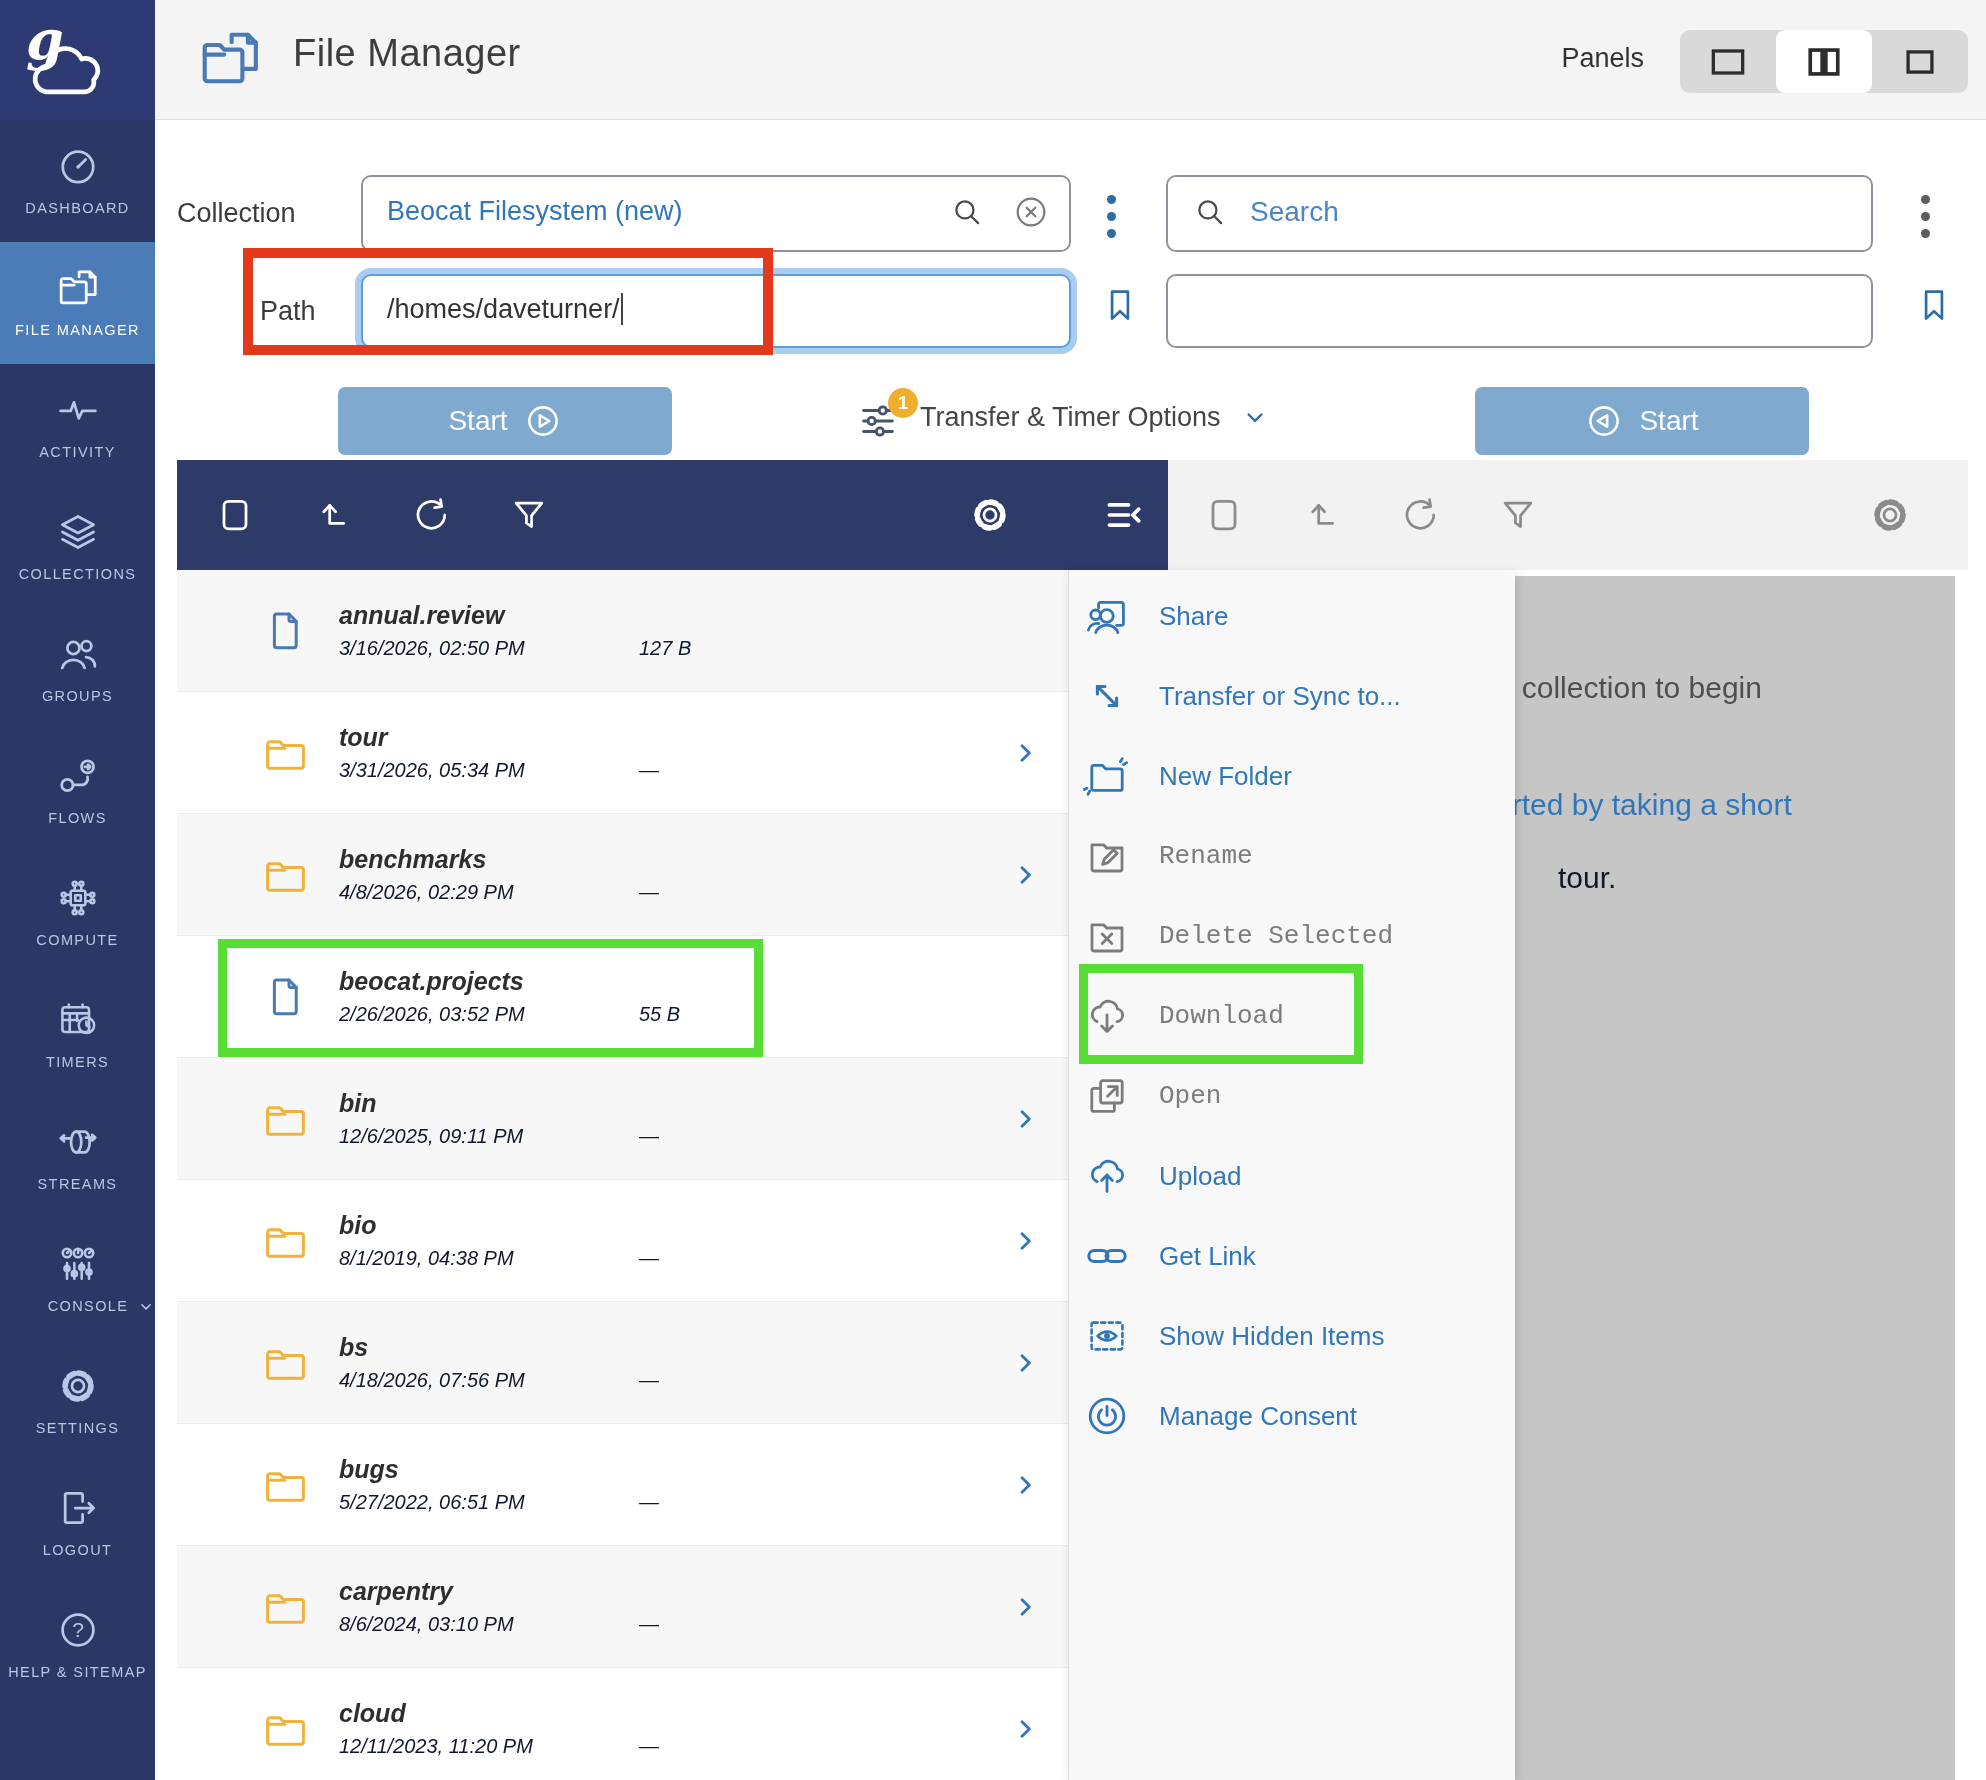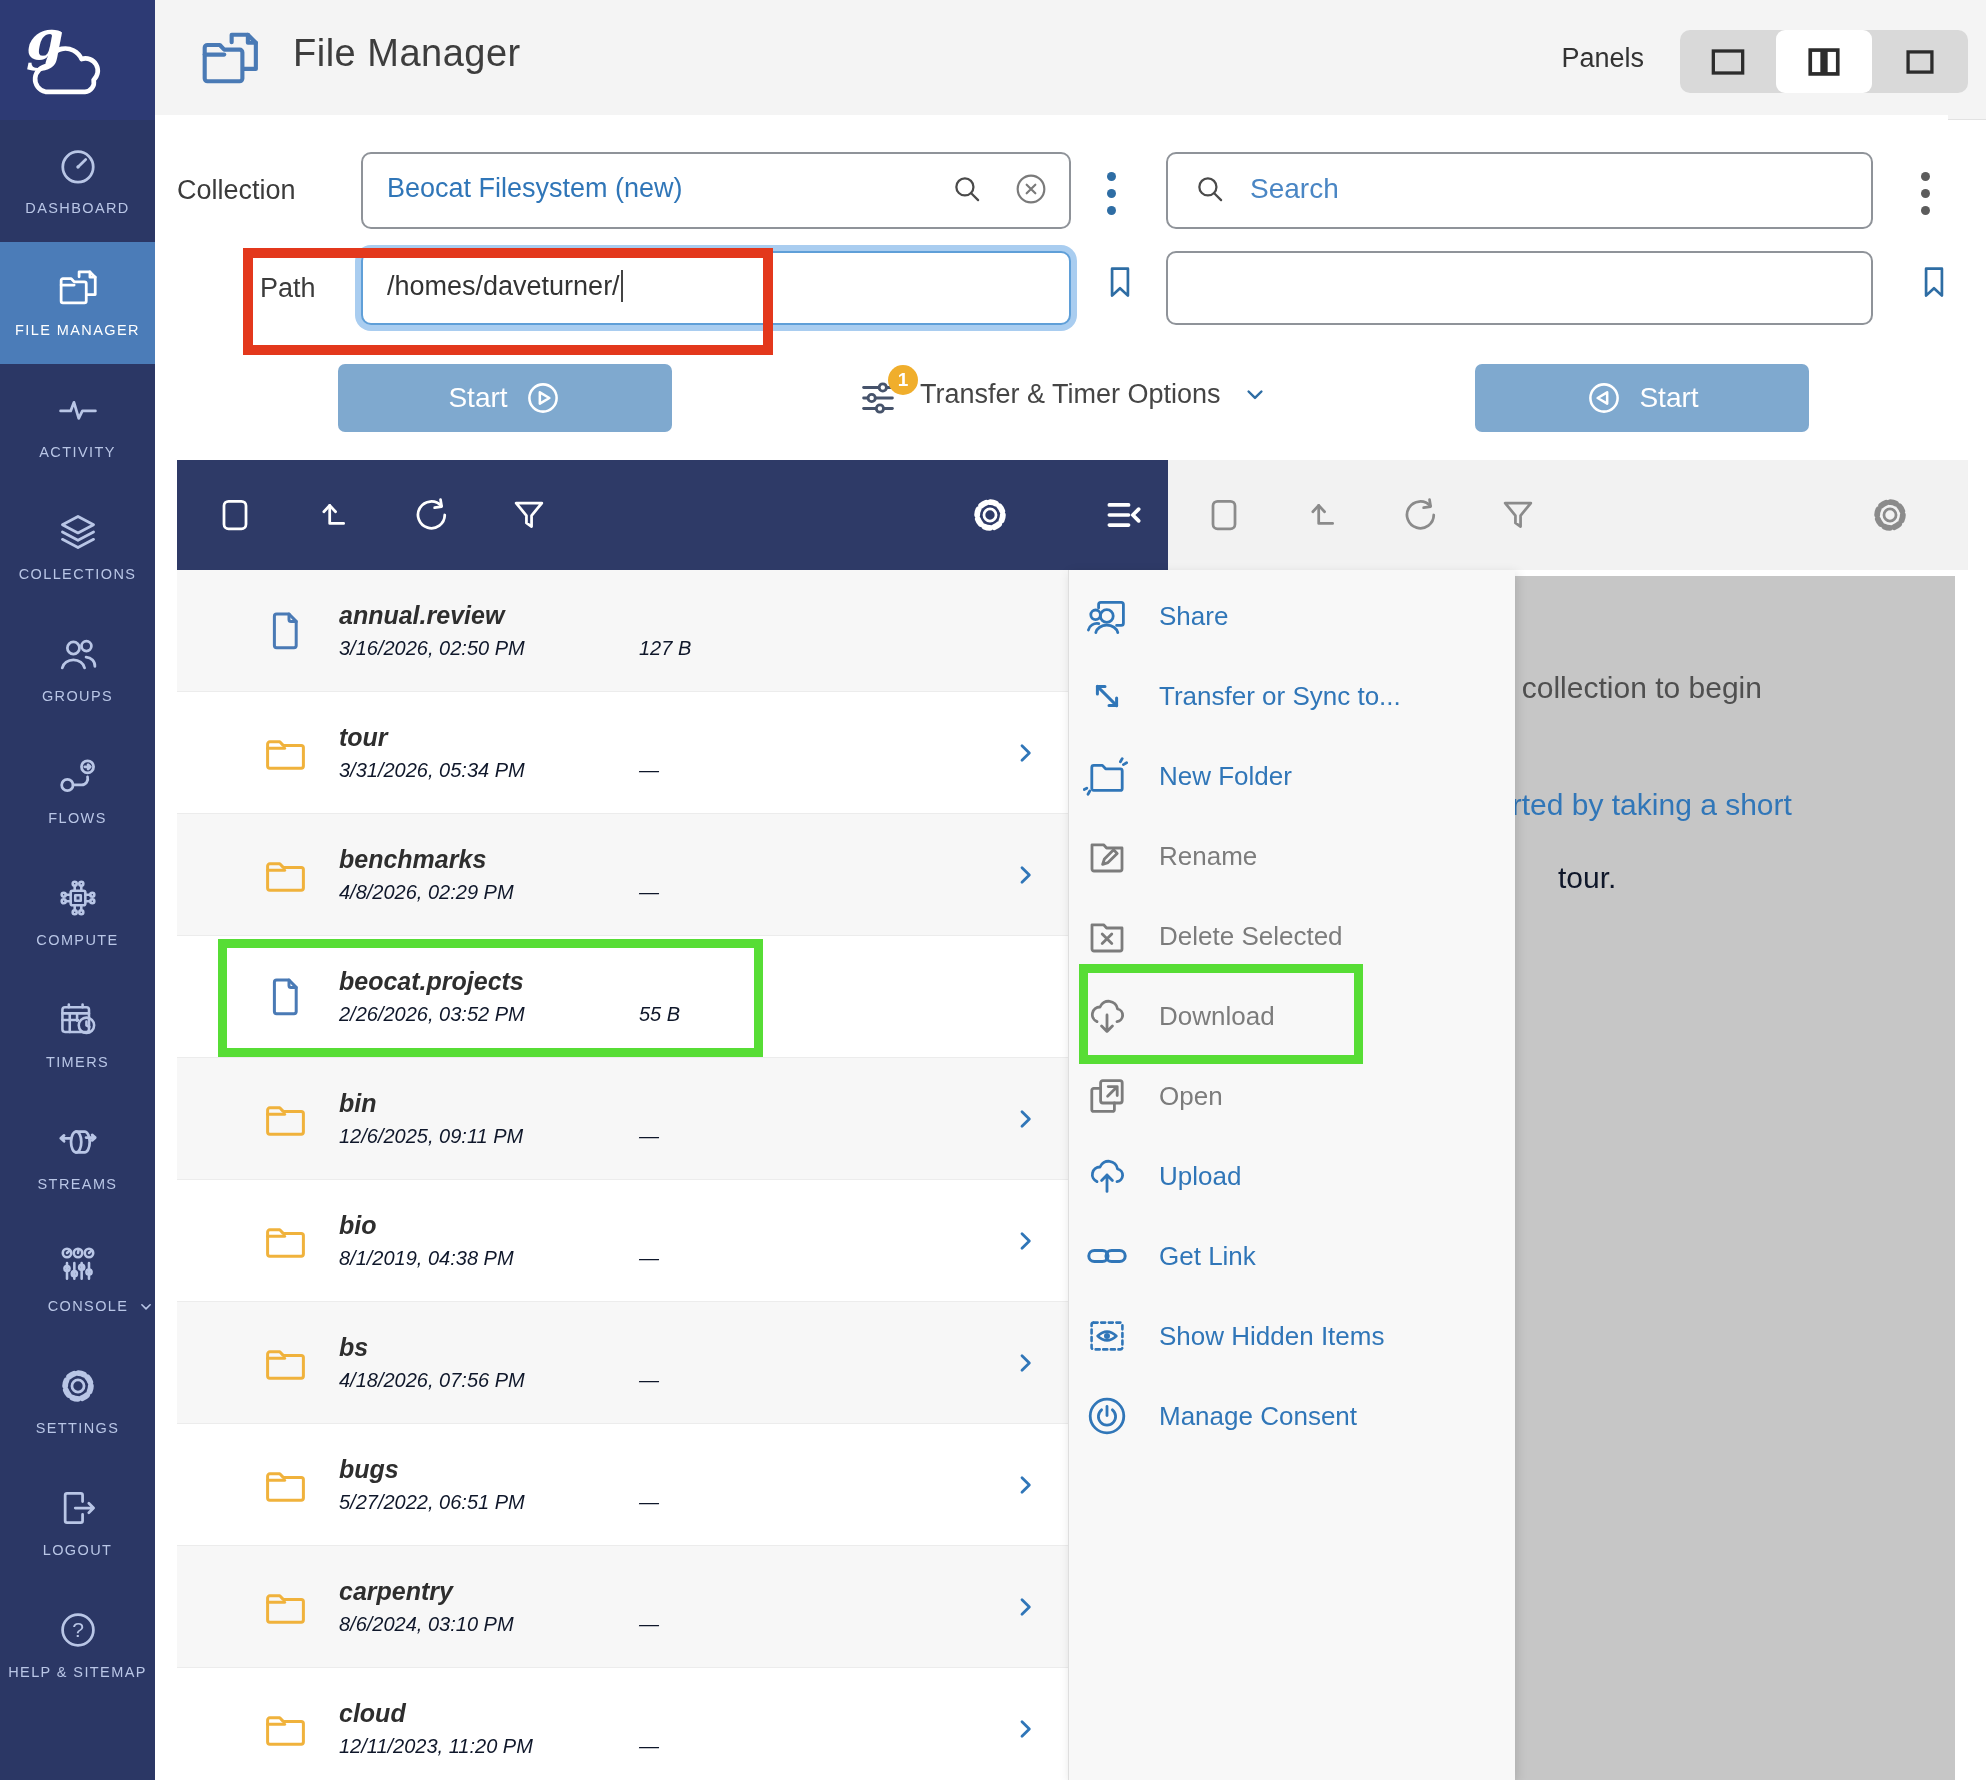--- a/index.html
+++ b/index.html
@@ -25,21 +25,21 @@
   .topbar { position:absolute; left:155px; top:0; width:1831px; height:120px; background:#f4f4f4; border-bottom:1px solid #e2e2e2; }
   .title-icon { position:absolute; left:42px; top:26px; color:#4a7ab5; }
   .page-title { position:absolute; left:138px; top:32px; font-size:38px; font-weight:300; color:#3d3d3d; letter-spacing:0.5px; }
   .panels-label { position:absolute; right:342px; top:43px; font-size:27px; color:#333; }
   .panels-group { position:absolute; right:18px; top:30px; width:288px; height:63px; background:#d9d9d9; border-radius:10px; display:flex; }
   .pbtn { flex:1; display:flex; align-items:center; justify-content:center; background:transparent; border:none; color:#2c2c2c; cursor:pointer; border-radius:9px; }
   .pbtn.sel { background:#fff; }
   .pbtn svg { width:44px; height:44px; }
 
   
-  .controls { position:absolute; left:155px; top:115px; width:1793px; height:339px; background:#fff; }
+  .controls { position:absolute; left:155px; top:138px; width:1793px; height:339px; background:#fff; }
   .ctl-label { position:absolute; font-size:27px; color:#3b3b3b; }
   .inp { position:absolute; background:#fff; border:2px solid #8f9399; border-radius:10px; display:flex; align-items:center; padding:0 18px 4px 24px; }
   .inp-collection { left:206px; top:37px; width:710px; height:77px; }
   .inp-collection .val { flex:1; font-size:27px; color:#3076b8; }
   .inp-collection .mag { color:#4a4a4a; margin-right:26px; }
   .inp-collection .xc { color:#7a7a7a; }
   .inp-path { left:206px; top:136px; width:710px; height:74px; border:2px solid #5f9fd8; box-shadow:0 0 0 6px #a9cdf0; font-size:27px; color:#333; }
   .cursor { display:inline-block; width:2px; height:32px; background:#444; margin-left:1px; vertical-align:middle; }
   .inp-search { left:1011px; top:37px; width:707px; height:77px; }
   .inp-search .mag { color:#4a4a4a; margin-right:22px; }
@@ -93,21 +93,21 @@
   .empty .l1 { position:absolute; left:170px; top:95px; font-size:30px; color:#4f4f4f; white-space:nowrap; }
   .empty .l2 { position:absolute; left:235px; top:212px; font-size:30px; color:#3076b8; white-space:nowrap; cursor:pointer; }
   .empty .l3 { position:absolute; left:378px; top:285px; font-size:30px; color:#0f172a; cursor:pointer; }
 
   
   .menu { position:absolute; left:1068px; top:570px; width:447px; height:1210px; background:#f8f8f8; border-left:1px solid #dedede; box-shadow:2px 3px 10px rgba(0,0,0,0.13); z-index:10; padding-top:6px; }
   .mi { height:80px; display:flex; align-items:center; padding-left:14px; cursor:pointer; }
   .mi svg { width:48px; height:48px; flex:0 0 48px; }
   .mlabel { margin-left:28px; font-size:26px; white-space:nowrap; }
   .mi.on { color:#3076b8; }
-  .mi.off { color:#7c7c7c; }
+  .mi.off { color:#7c7c7c;font-family:Liberation Mono, monospace; }
 
   
   .ann { position:absolute; pointer-events:none; z-index:50; }
   .ann-red { left:243px; top:248px; width:530px; height:107px; border:10px solid #e3381c; }
   .ann-green-file { left:218px; top:939px; width:545px; height:118px; border:9px solid #57dd35; }
   .ann-green-dl { left:1079px; top:964px; width:284px; height:100px; border:9px solid #57dd35; }
 </style>
 </head>
 <body>
 

